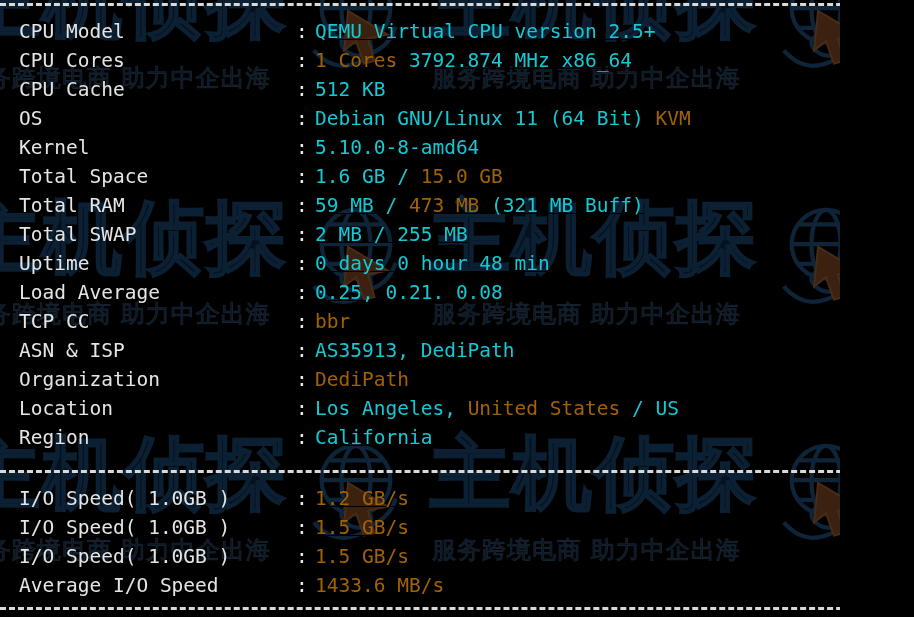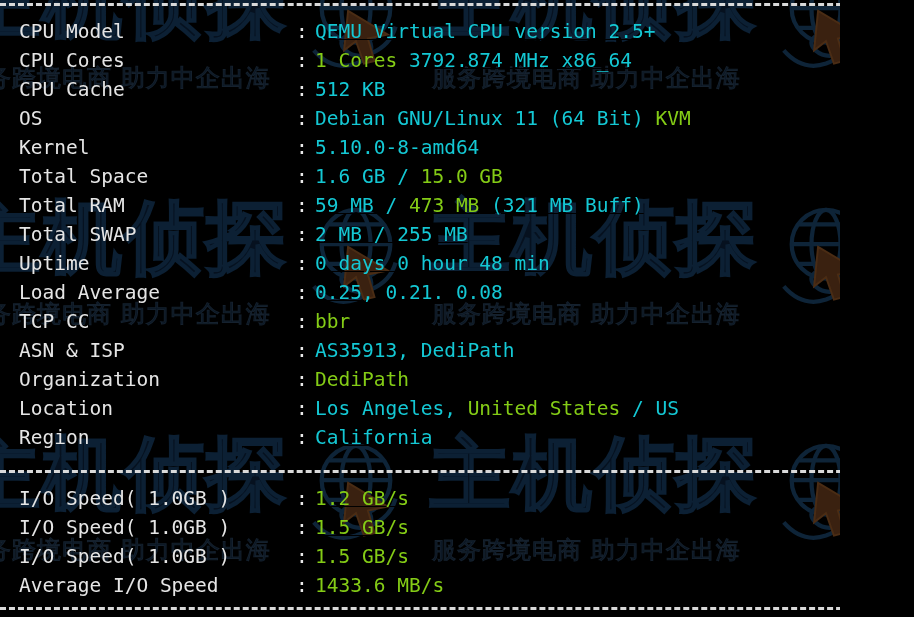--- a/index.html
+++ b/index.html
@@ -94,21 +94,21 @@
     width: 277px;
     color: #e5e5e5;
   }
   .colon {
     display: inline-block;
     width: 19px;
     color: #eaeaea;
   }
   .val { white-space: pre; text-decoration: underline; }
   .c-cyan   { color: #14c8d4; }
-  .c-yellow { color: #84cc16; }
+  .c-yellow { color: #a16207; }
 </style>
 </head>
 <body>
 
 <div id="screen">
 
   <div id="watermarks">
       <div class="wm-group" style="left: -180px; top: -60px;">
         <div class="wm-brand">主机侦探</div>
         <div class="wm-tag">服务跨境电商 助力中企出海</div>

